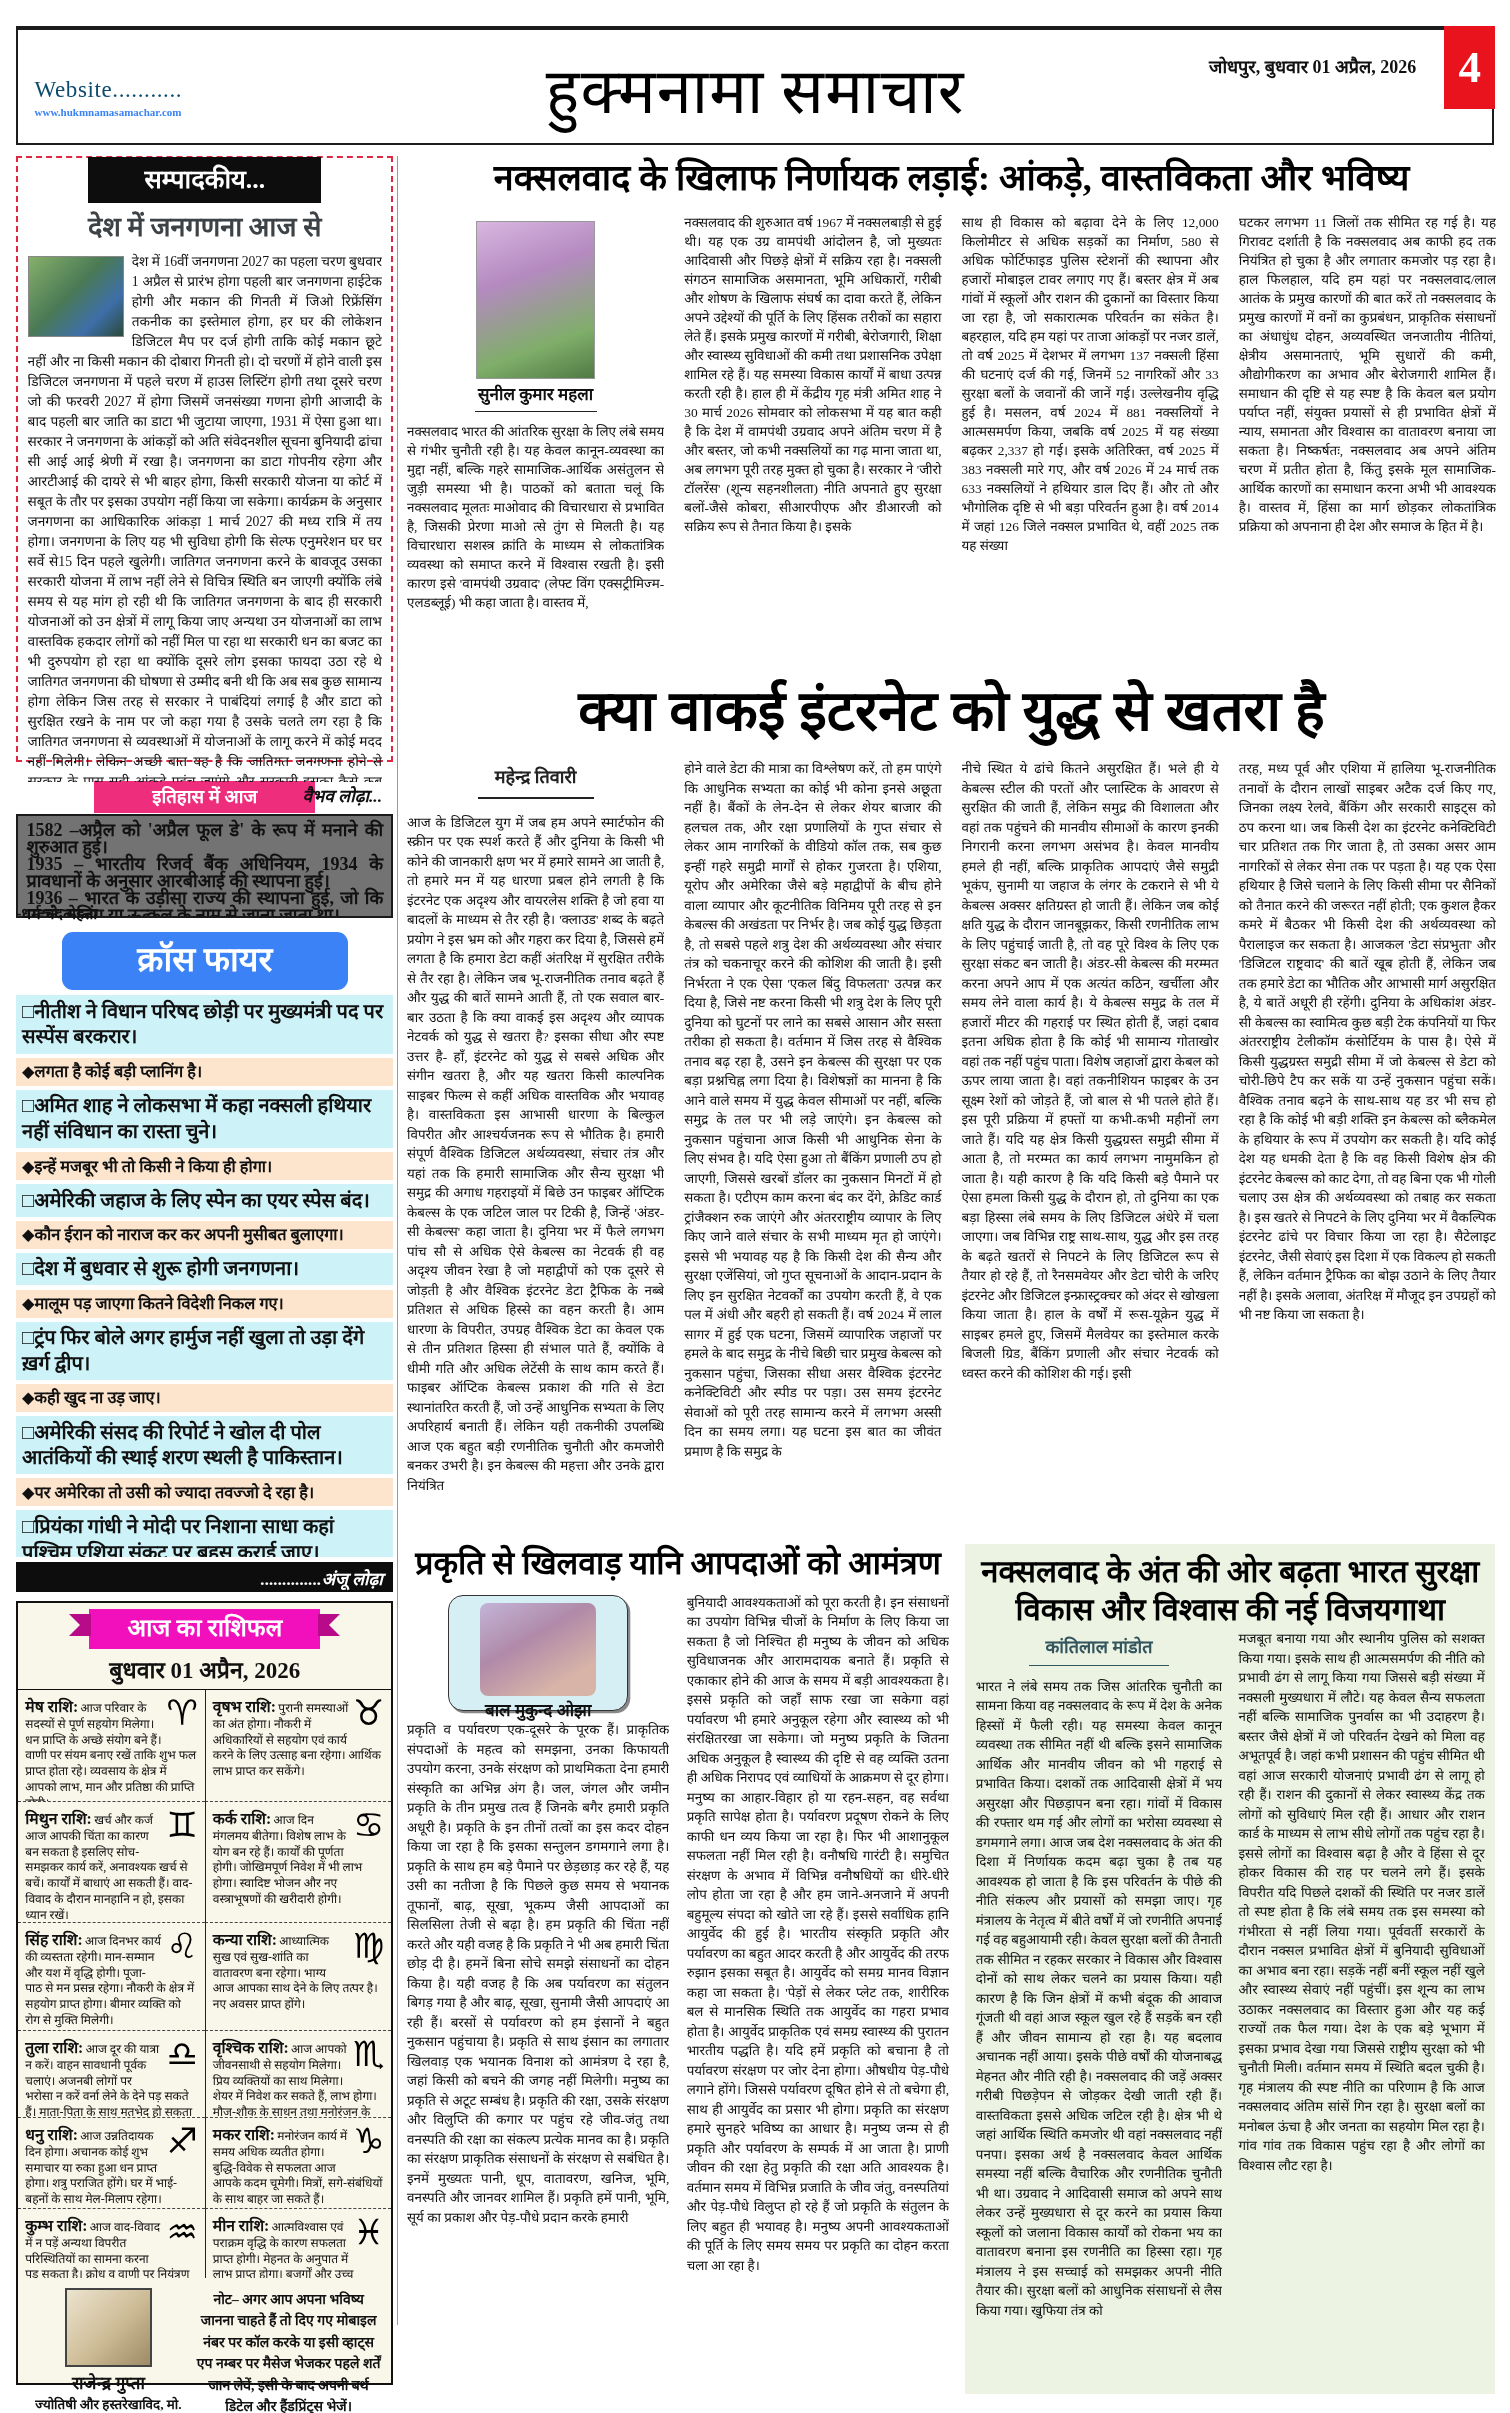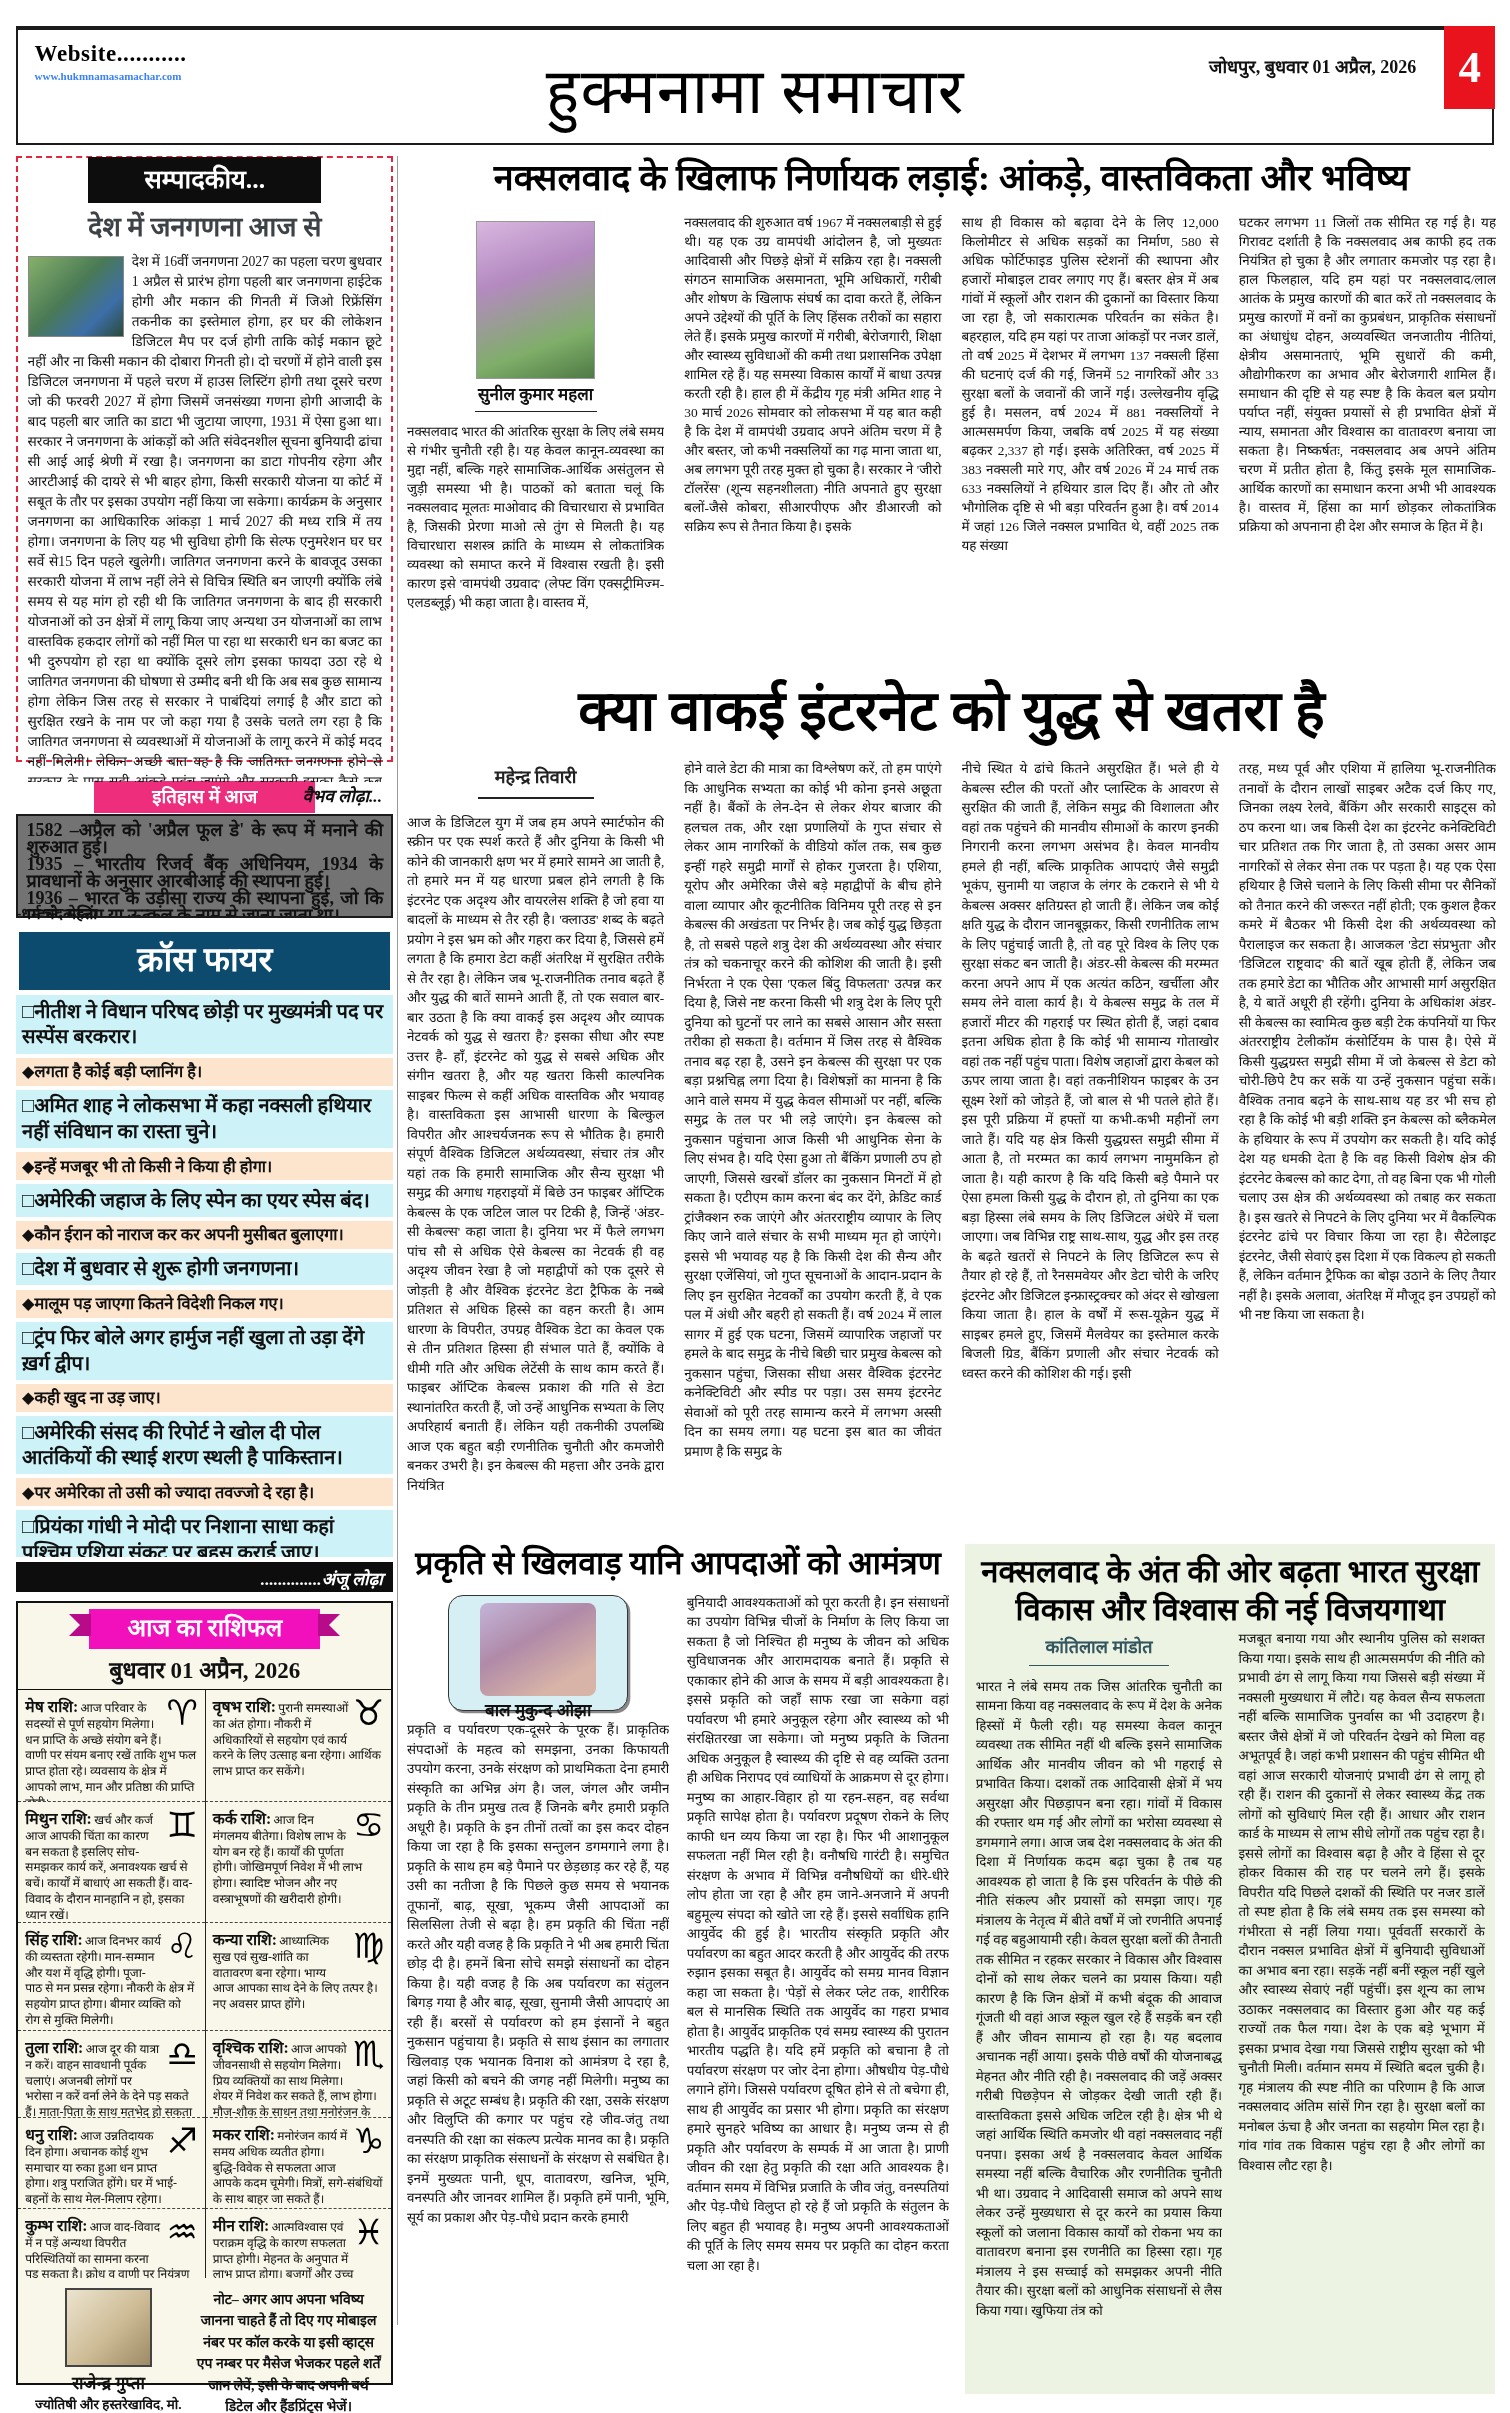--- a/index.html
+++ b/index.html
@@ -10,21 +10,21 @@
     color:#111;
   }
   .clip { overflow:hidden; }
 
   
   .masthead-box {
     position:absolute; left:16.3px; top:26px; width:1478px; height:119px;
     border:2.9px solid #1c1c1c; border-top-width:4.1px; background:#fff;
   }
   .website-block { position:absolute; left:16.3px; top:10.5px; }
-  .website-label { font-size:23px; font-weight:bold; color:#000000; letter-spacing:0.6px; }
+  .website-label { font-size:23px; font-weight:normal; color:#0c4a6e; letter-spacing:0.6px;margin-top:36px; }
   .website-url { font-size:11px; font-weight:bold; color:#3b82f6; margin-top:3.5px; }
   .paper-title {
     position:absolute; left:0; right:0; top:16.3px; text-align:center;
     font-size:63px; font-weight:400; color:#000; letter-spacing:1.2px;
   }
   .dateline { position:absolute; right:76px; top:24.4px; font-size:18px; font-weight:bold; }
   .page-number-box {
     position:absolute; right:-2.9px; top:-4.1px; width:51px; height:83px;
     background:#e8131d; color:#fff; display:flex; align-items:center; justify-content:center;
     font-size:45px; font-weight:900;
@@ -52,22 +52,22 @@
     width:221px; margin:19px auto 0; background:#ee2d7d; color:#fff; text-align:center;
     font-size:18.6px; font-weight:bold; padding:2.3px 0 4.7px;
   }
   .history-box {
     border:2.3px solid #1a1a1a; background:#737373; padding:5.8px 8.1px 3.5px; margin-top:1.2px; height:104px;
     font-size:18px; line-height:17px; font-weight:600; text-align:justify;
   }
   .history-sign { font-size:15.7px; font-weight:bold; margin-top:-16.3px; }
 
   .crossfire-banner {
-    width:371px; margin:8.1px auto 5.8px; background:#0c4a6e; color:#fff; text-align:center;
-    font-size:34px; font-weight:900; padding:3.5px 0 8.1px;
+    width:286px; margin:8.1px auto 5.8px; background:#3b82f6; color:#fff; text-align:center;
+    font-size:34px; font-weight:900; padding:3.5px 0 8.1px;border-radius:11px;
   }
   .crossfire-list { height:562px; overflow:hidden; }
   .cf-item { margin-bottom:4.1px; padding:3.5px 5.8px; font-weight:800; }
   .cf-a { background:#cdf2f7; font-size:20px; line-height:25.6px; }
   .cf-b { background:#fce4cd; font-size:16.3px; line-height:21px; }
 
   .anju-bar {
     margin-top:4.7px; background:#0d0d0d; color:#fff; height:30px;
     text-align:right; padding:3.5px 10.5px 0 0; font-size:17.4px; font-weight:bold; font-style:italic;
   }

